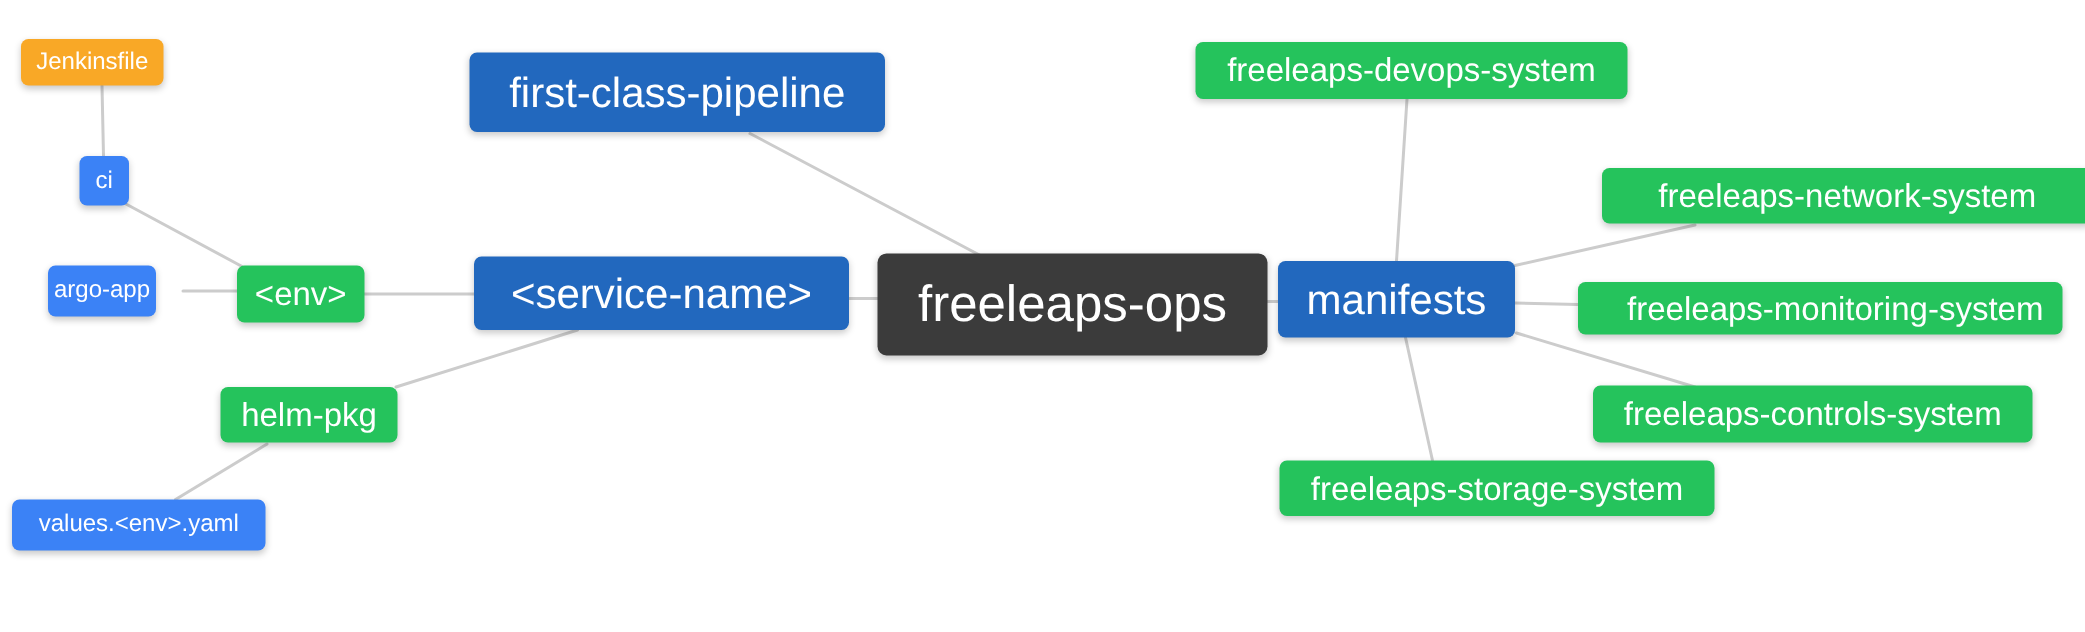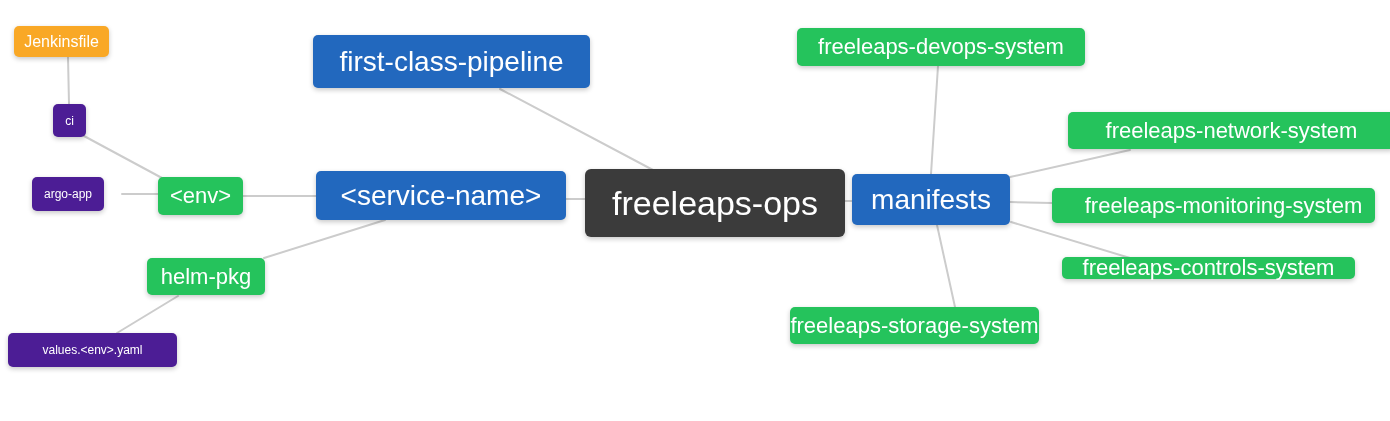--- a/index.html
+++ b/index.html
@@ -35,21 +35,21 @@
     border-radius: 5px;
     box-shadow: 0 2px 5px rgba(0,0,0,0.22);
     white-space: nowrap;
     box-sizing: border-box;
     cursor: default;
     user-select: none;
   }
   .node.root   { background: #3b3b3b; font-size: 34px; border-radius: 6px; }
   .node.branch { background: #2268be; font-size: 28px; }
   .node.leaf   { background: #25c35c; font-size: 22px; }
-  .node.file   { background: #4c1d95; font-size: 12px; }
+  .node.file   { background: #3b82f6; font-size: 16px; }
   .node.jenkins{ background: #f9a826; font-size: 16px; }
 </style>
 </head>
 <body>
 
 <div class="canvas">
 
   <svg class="edges" viewBox="0 0 1390 421" xmlns="http://www.w3.org/2000/svg">
     <line x1="68" y1="57" x2="69" y2="104"></line>
     <line x1="84" y1="136" x2="162" y2="178"></line>
@@ -73,16 +73,16 @@
   <div class="node leaf" style="left:158px;  top:177px; width:85px;  height:38px;">&lt;env&gt;</div>
   <div class="node leaf" style="left:147px;  top:258px; width:118px; height:37px;">helm-pkg</div>
   <div class="node file" style="left:8px;    top:333px; width:169px; height:34px;">values.&lt;env&gt;.yaml</div>
   <div class="node branch" style="left:316px;  top:171px; width:250px; height:49px;">&lt;service-name&gt;</div>
   <div class="node branch" style="left:313px;  top:35px;  width:277px; height:53px;">first-class-pipeline</div>
   <div class="node root" style="left:585px;  top:169px; width:260px; height:68px;">freeleaps-ops</div>
   <div class="node leaf" style="left:797px;  top:28px;  width:288px; height:38px;">freeleaps-devops-system</div>
   <div class="node branch" style="left:852px;  top:174px; width:158px; height:51px;">manifests</div>
   <div class="node leaf" style="left:1056px; top:112px; width:327px; height:37px;margin-left:12px;">freeleaps-network-system</div>
   <div class="node leaf" style="left:1052px; top:188px; width:323px; height:35px;padding-left:20px;">freeleaps-monitoring-system</div>
-  <div class="node leaf" style="left:1062px; top:257px; width:293px; height:22px;">freeleaps-controls-system</div>
-  <div class="node leaf" style="left:790px;  top:307px; width:249px; height:37px;">freeleaps-storage-system</div>
+  <div class="node leaf" style="left:1062px; top:257px; width:293px; height:38px;">freeleaps-controls-system</div>
+  <div class="node leaf" style="left:853px;  top:307px; width:290px; height:37px;">freeleaps-storage-system</div>
 
 </div>
 
 </body></html>

